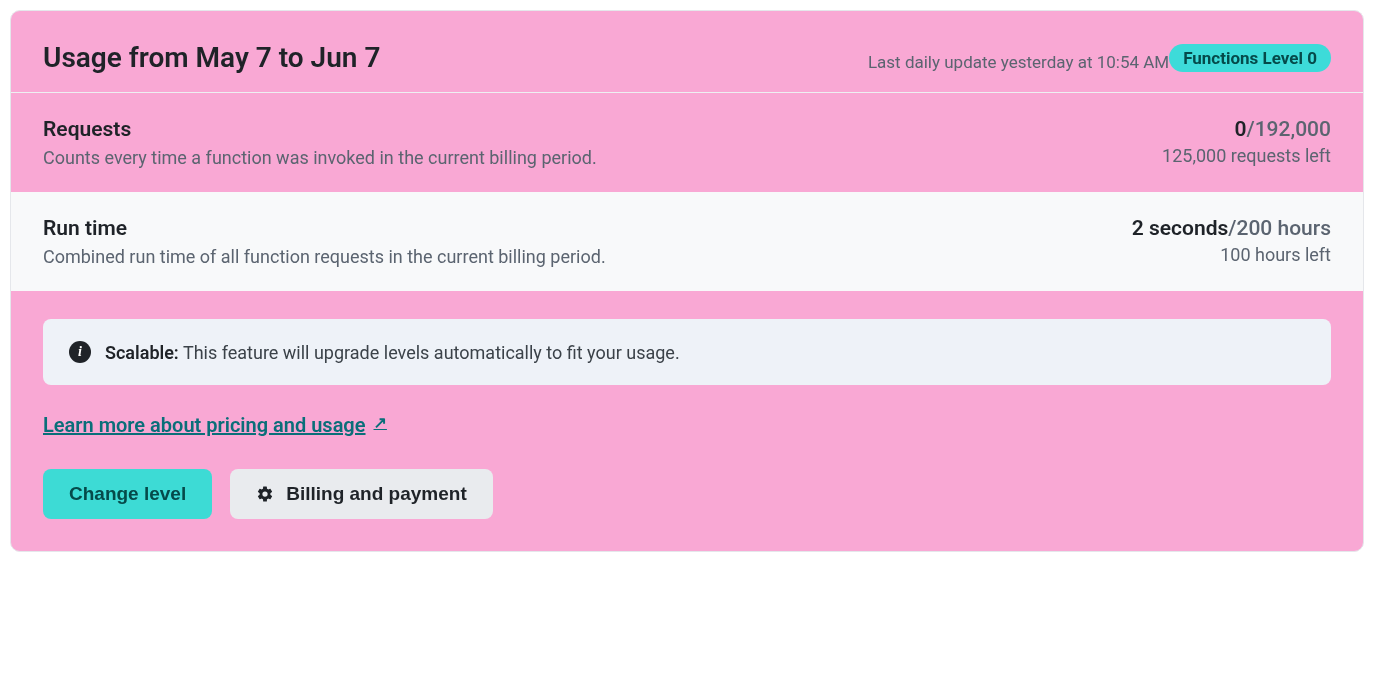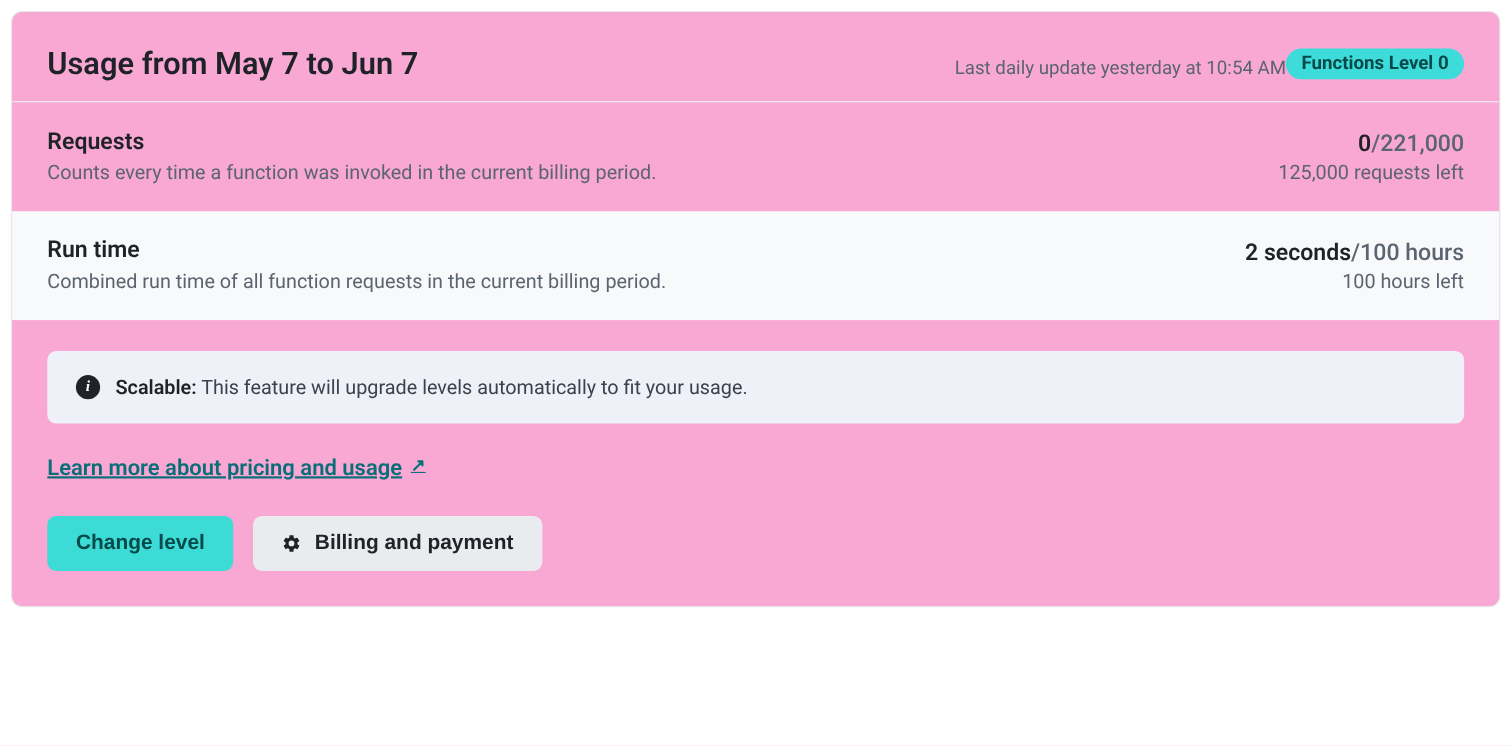--- a/index.html
+++ b/index.html
@@ -42,21 +42,21 @@
     color: #054a4a;
     font-weight: 700;
     font-size: 17px;
     padding: 4px 14px;
     border-radius: 14px;
   }
 
   .metric-row {
     display: flex;
     justify-content: space-between;
-    align-items: flex-end;
+    align-items: flex-start;
     padding: 24px 32px;
     gap: 45px;
   }
   .metric-row.alt {
     background: #f8f9fa;
   }
   .metric-left h3 {
     font-size: 21px;
     font-weight: 600;
     color: #1f2328;
@@ -171,34 +171,34 @@
     </div>
   </div>
 
   <div class="metric-row">
     <div class="metric-left">
       <h3>Requests</h3>
       <p>Counts every time a function was invoked in the current billing period.</p>
     </div>
     <div class="metric-right">
       <div class="metric-value">
-        <span>0</span><span class="limit">/221,000</span>
+        <span>0</span><span class="limit">/192,000</span>
       </div>
       <div class="metric-remaining">125,000 requests left</div>
     </div>
   </div>
 
   <div class="metric-row alt">
     <div class="metric-left">
       <h3>Run time</h3>
       <p>Combined run time of all function requests in the current billing period.</p>
     </div>
     <div class="metric-right">
       <div class="metric-value">
-        <span>2 seconds</span><span class="limit">/100 hours</span>
+        <span>2 seconds</span><span class="limit">/200 hours</span>
       </div>
       <div class="metric-remaining">100 hours left</div>
     </div>
   </div>
 
   <div class="card-footer">
 
     <div class="info-box">
       <span class="info-icon-wrap">i</span>
       <span>

